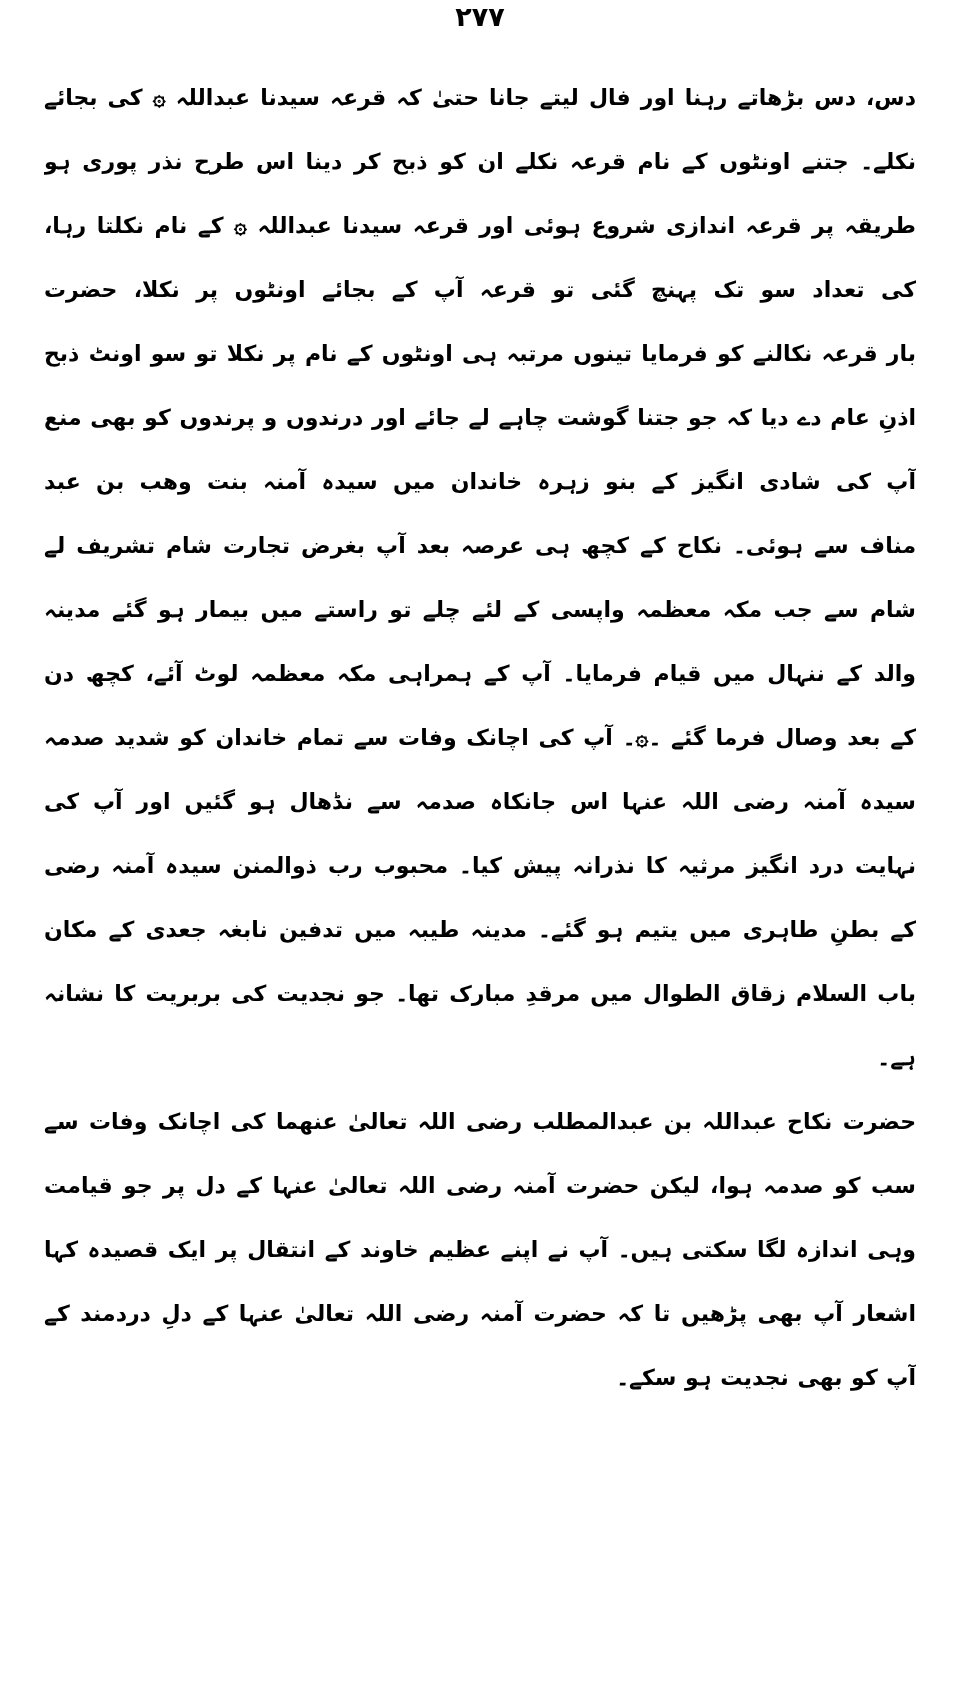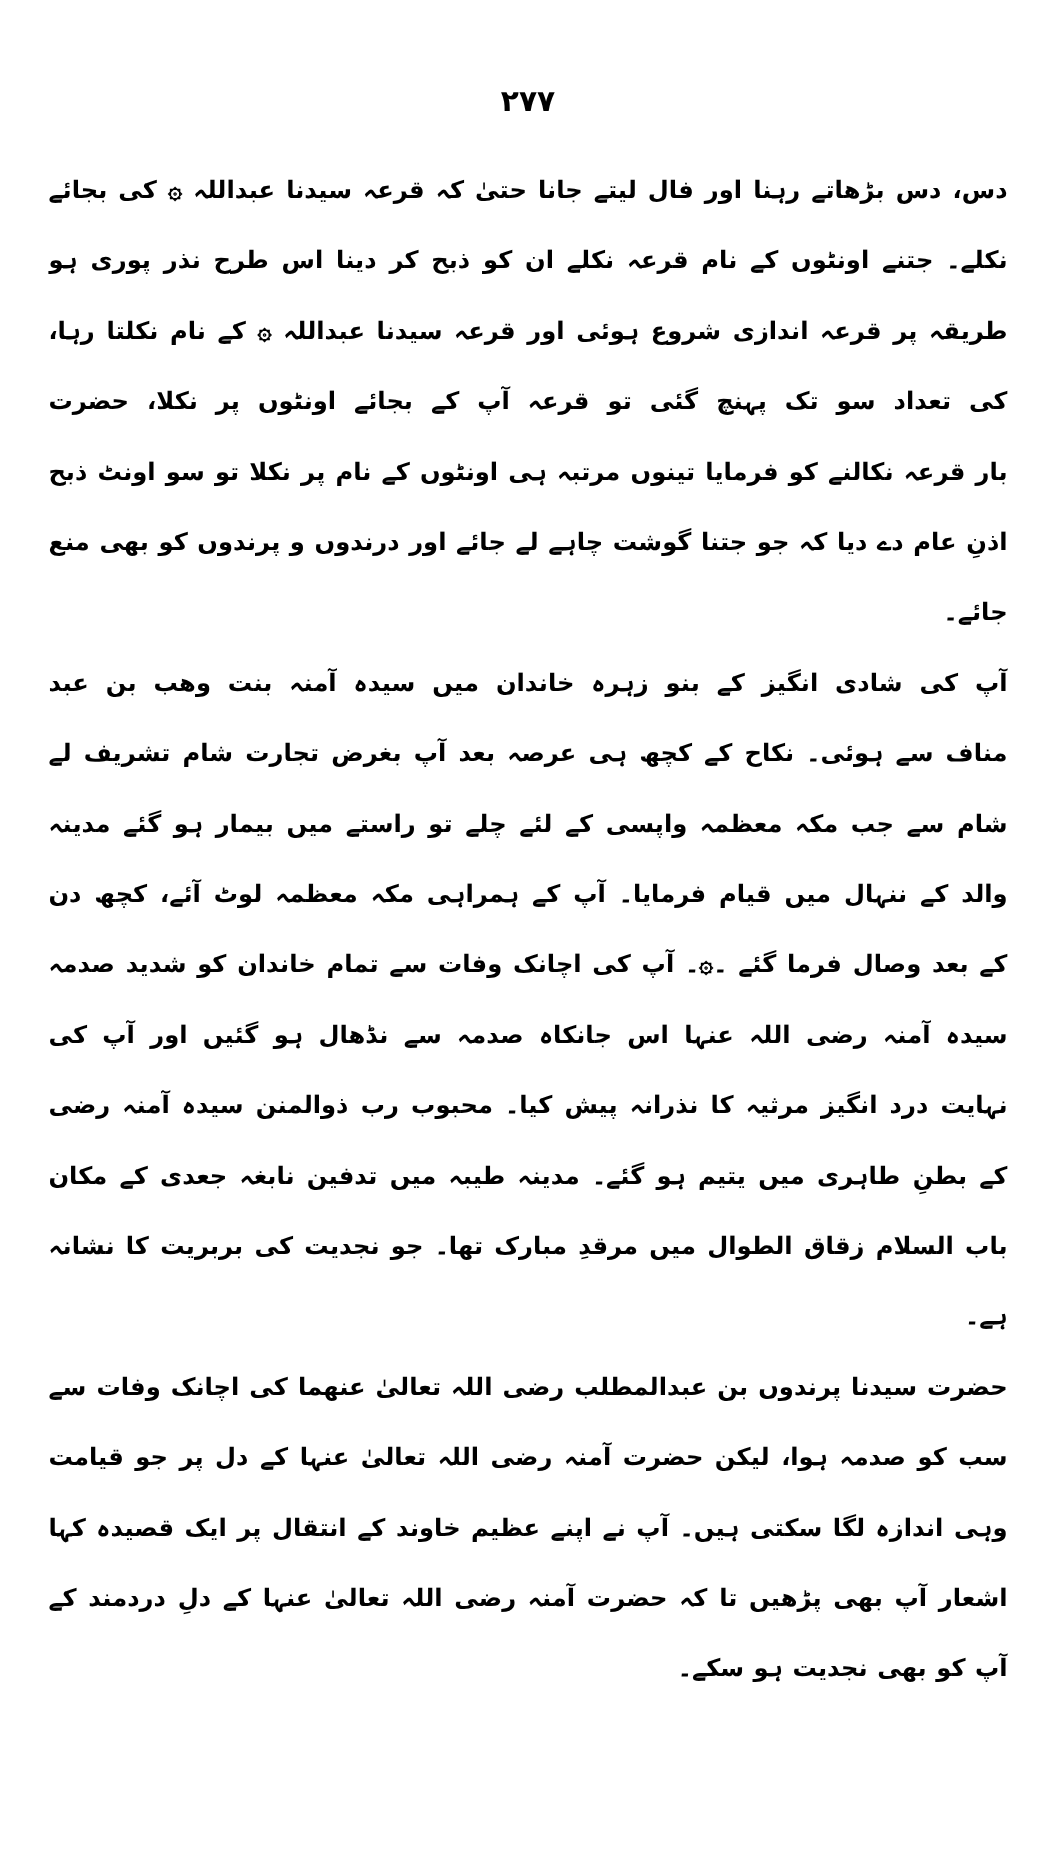--- a/index.html
+++ b/index.html
@@ -12,21 +12,20 @@
     height: 1696px;
     overflow: hidden;
     font-family: "DejaVu Sans", sans-serif;
     color: #000000;
   }
   .page {
     width: 872px;
     margin: 0 auto;
   }
   .page-number {
-    padding-top: 76px;
     text-align: center;
     font-size: 27px;
     font-weight: 700;
     line-height: 34px;
     letter-spacing: 2px;
   }
   .text-block {
     direction: rtl;
     margin-top: 32px;
   }
@@ -59,35 +58,34 @@
   <div class="page-number">۲۷۷</div>
 
   <div class="text-block" dir="rtl">
       <div class="para">
         <div class="line">دس، دس بڑھاتے رہنا اور فال لیتے جانا حتیٰ کہ قرعہ سیدنا عبداللہ ۞ کی بجائے اونٹوں پر</div>
         <div class="line">نکلے۔ جتنے اونٹوں کے نام قرعہ نکلے ان کو ذبح کر دینا اس طرح نذر پوری ہو جائے گی۔ اس</div>
         <div class="line">طریقہ پر قرعہ اندازی شروع ہوئی اور قرعہ سیدنا عبداللہ ۞ کے نام نکلتا رہا، حتیٰ کہ اونٹوں</div>
         <div class="line">کی تعداد سو تک پہنچ گئی تو قرعہ آپ کے بجائے اونٹوں پر نکلا، حضرت عبدالمطلب نے تین</div>
         <div class="line">بار قرعہ نکالنے کو فرمایا تینوں مرتبہ ہی اونٹوں کے نام پر نکلا تو سو اونٹ ذبح کر دیئے گئے اور</div>
         <div class="line">اذنِ عام دے دیا کہ جو جتنا گوشت چاہے لے جائے اور درندوں و پرندوں کو بھی منع نہ کیا</div>
-        <div class="line short">جائے۔</div>
       </div>
       <div class="para">
         <div class="line">آپ کی شادی انگیز کے بنو زہرہ خاندان میں سیدہ آمنہ بنت وھب بن عبد</div>
         <div class="line">مناف سے ہوئی۔ نکاح کے کچھ ہی عرصہ بعد آپ بغرض تجارت شام تشریف لے گئے،</div>
         <div class="line">شام سے جب مکہ معظمہ واپسی کے لئے چلے تو راستے میں بیمار ہو گئے مدینہ طیبہ پہنچ کر اپنے</div>
         <div class="line">والد کے ننہال میں قیام فرمایا۔ آپ کے ہمراہی مکہ معظمہ لوٹ آئے، کچھ دن بیمار رہنے</div>
         <div class="line">کے بعد وصال فرما گئے ۔۞۔ آپ کی اچانک وفات سے تمام خاندان کو شدید صدمہ ہوا</div>
         <div class="line">سیدہ آمنہ رضی اللہ عنہا اس جانکاہ صدمہ سے نڈھال ہو گئیں اور آپ کی خدمت میں</div>
         <div class="line">نہایت درد انگیز مرثیہ کا نذرانہ پیش کیا۔ محبوب رب ذوالمنن سیدہ آمنہ رضی اللہ تعالیٰ عنہا</div>
         <div class="line">کے بطنِ طاہری میں یتیم ہو گئے۔ مدینہ طیبہ میں تدفین نابغہ جعدی کے مکان میں ہوئی،</div>
         <div class="line">باب السلام زقاق الطوال میں مرقدِ مبارک تھا۔ جو نجدیت کی بربریت کا نشانہ بن چکا</div>
         <div class="line short">ہے۔</div>
       </div>
       <div class="para">
-        <div class="line">حضرت سیدنا پرندوں بن عبدالمطلب رضی اللہ تعالیٰ عنھما کی اچانک وفات سے</div>
+        <div class="line">حضرت نکاح عبداللہ بن عبدالمطلب رضی اللہ تعالیٰ عنھما کی اچانک وفات سے</div>
         <div class="line">سب کو صدمہ ہوا، لیکن حضرت آمنہ رضی اللہ تعالیٰ عنہا کے دل پر جو قیامت ٹوٹی اس کا بس</div>
         <div class="line">وہی اندازہ لگا سکتی ہیں۔ آپ نے اپنے عظیم خاوند کے انتقال پر ایک قصیدہ کہا اس کے چند</div>
         <div class="line">اشعار آپ بھی پڑھیں تا کہ حضرت آمنہ رضی اللہ تعالیٰ عنہا کے دلِ دردمند کے احساسات کا</div>
         <div class="line short">آپ کو بھی نجدیت ہو سکے۔</div>
       </div>
     </div>
 </div>
 
 </body></html>

